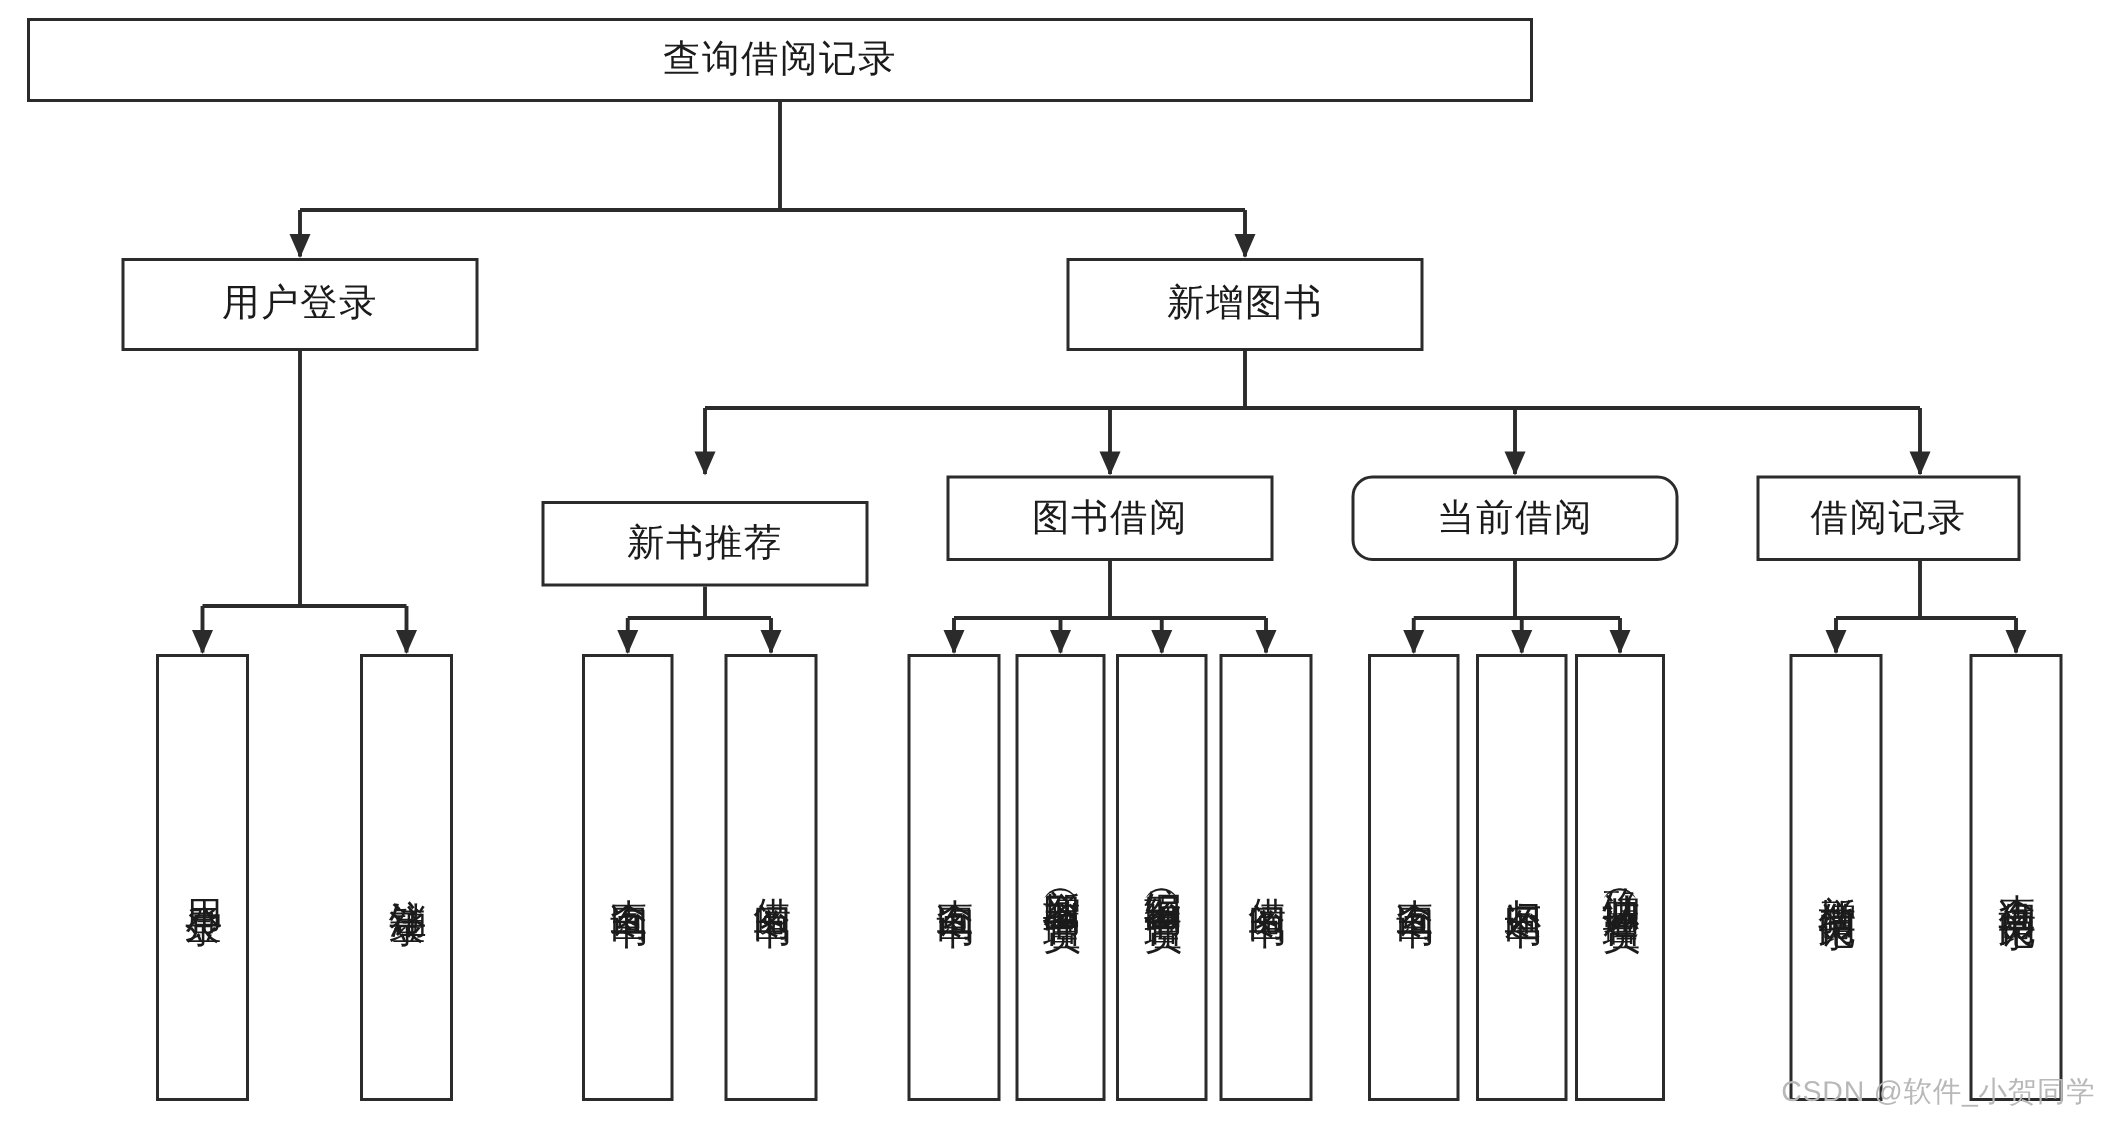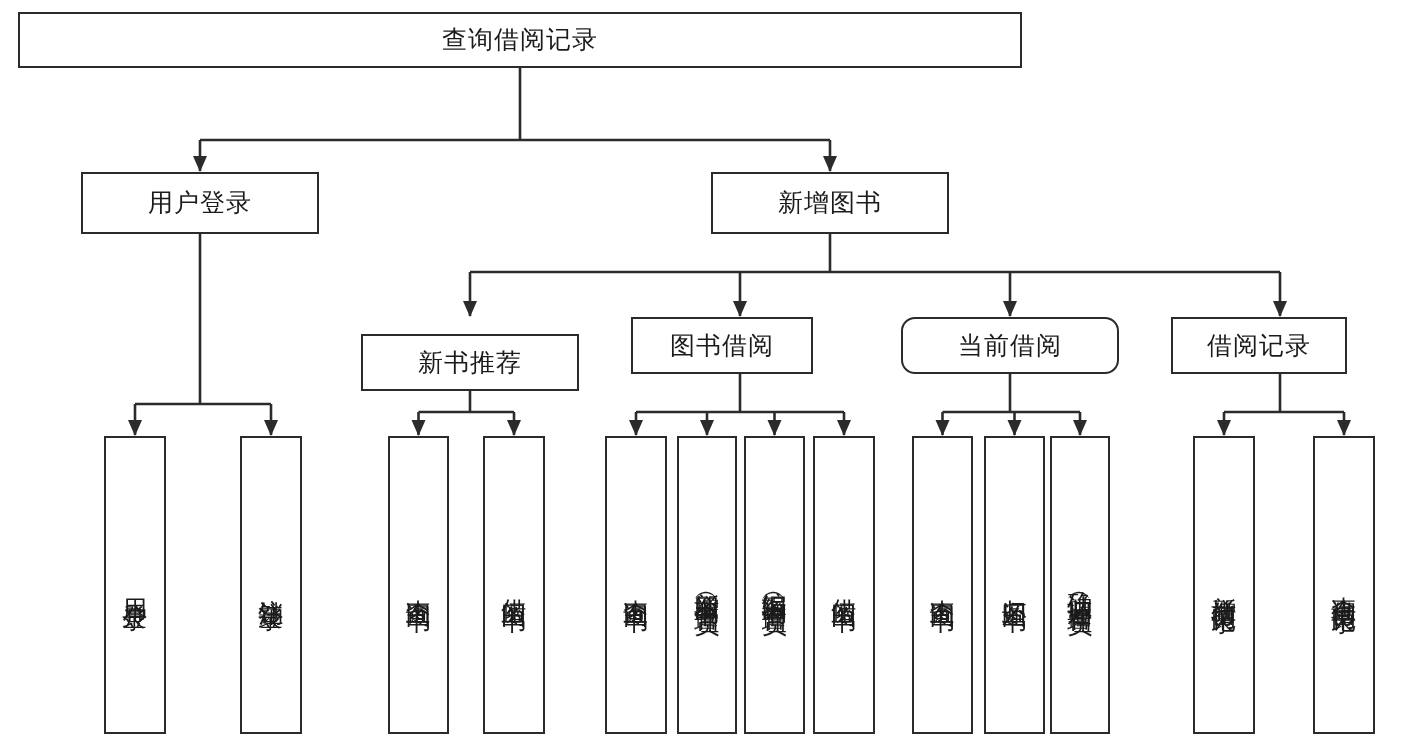--- a/index.html
+++ b/index.html
@@ -122,21 +122,21 @@
       </div>
       <div class="node node-h" style="left: 81px; top: 172px; width: 238px; height: 62px;">
         <span class="node-label">用户登录</span>
       </div>
       <div class="node node-h" style="left: 711px; top: 172px; width: 238px; height: 62px;">
         <span class="node-label">新增图书</span>
       </div>
       <div class="node node-h" style="left: 361px; top: 334px; width: 218px; height: 57px; text-align: right;">
         <span class="node-label">新书推荐</span>
       </div>
-      <div class="node node-h" style="left: 631px; top: 317px; width: 182px; height: 57px;">
+      <div class="node node-h" style="left: 631px; top: 317px; width: 218px; height: 57px;">
         <span class="node-label">图书借阅</span>
       </div>
       <div class="node node-h" style="left: 901px; top: 317px; width: 218px; height: 57px; border-radius: 14px;">
         <span class="node-label">当前借阅</span>
       </div>
       <div class="node node-h" style="left: 1171px; top: 317px; width: 176px; height: 57px;">
         <span class="node-label">借阅记录</span>
       </div>
       <div class="node node-v" style="left: 104px; top: 436px; width: 62px; height: 298px;">
         <span class="node-label">用户登录</span>
@@ -171,13 +171,14 @@
       <div class="node node-v" style="left: 1050px; top: 436px; width: 60px; height: 298px;">
         <span class="node-label">确认归还（管理员）</span>
       </div>
       <div class="node node-v" style="left: 1193px; top: 436px; width: 62px; height: 298px;">
         <span class="node-label">新增借阅记录</span>
       </div>
       <div class="node node-v" style="left: 1313px; top: 436px; width: 62px; height: 298px;">
         <span class="node-label">查询借阅记录</span>
       </div>
     </div>
+  <div class="watermark">CSDN @软件_小贺同学</div>
 </div>
 
 </body></html>

